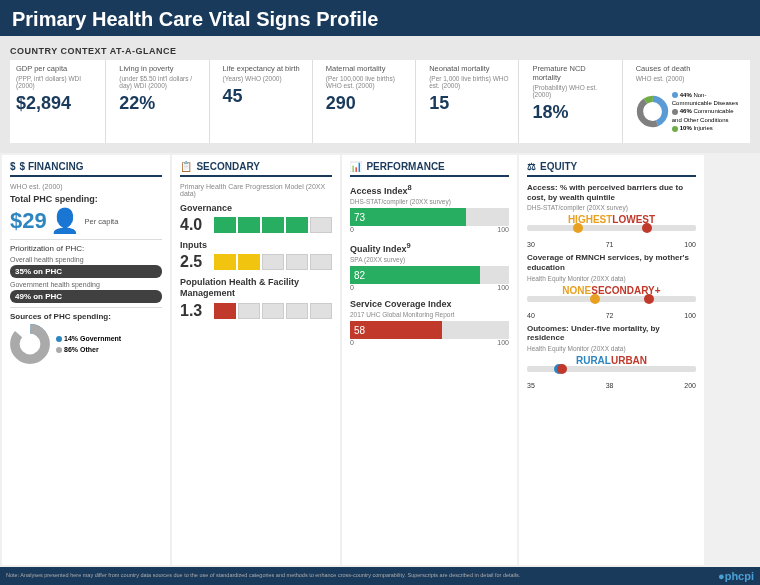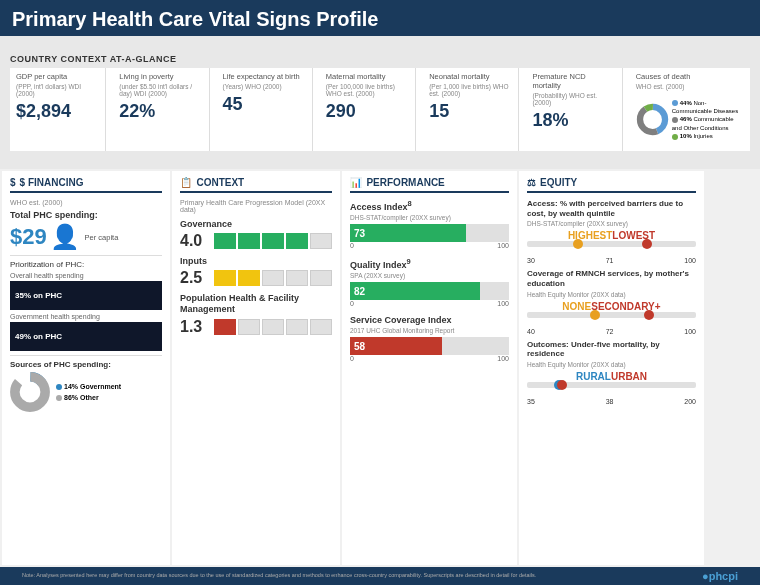--- a/index.html
+++ b/index.html
@@ -22,21 +22,21 @@
       color: white;
       padding: 8px 12px 5px;
     }
     .header h1 {
       font-size: 20px;
       font-weight: bold;
       color: white;
     }
     .country-context {
       background: #e8e8e8;
-      padding: 18px 10px;
+      padding: 10px 10px;
     }
     .country-context-title {
       font-size: 9px;
       font-weight: bold;
       color: #333;
       margin-bottom: 4px;
       text-transform: uppercase;
       letter-spacing: 0.5px;
     }
     .context-row {
@@ -119,21 +119,21 @@
     
     .financing-section { flex: 0 0 168px; }
     .financing-subtitle { font-size: 7px; color: #888; margin-bottom: 4px; }
     .total-phc-label { font-size: 9px; font-weight: bold; color: #333; }
     .phc-amount-row { display: flex; align-items: center; gap: 4px; margin: 3px 0; }
     .phc-amount { font-size: 22px; font-weight: bold; color: #2e86c1; }
     .per-capita-label { font-size: 7.5px; color: #555; }
     .divider { border: none; border-top: 1px solid #ddd; margin: 4px 0; }
     .prioritization-label { font-size: 8px; font-weight: normal; color: #333; margin-bottom: 3px; }
     .priority-sub { font-size: 7px; color: #666; margin-bottom: 2px; }
-    .bar-blue { background: #0f172a; color: white; font-size: 8px; font-weight: bold; padding: 10px 5px; margin-bottom: 3px; }
+    .bar-blue { background: #404040; color: white; font-size: 8px; font-weight: bold; padding: 2px 5px; margin-bottom: 3px; border-radius: 6px; }
     .sources-label { font-size: 8px; font-weight: bold; color: #333; margin-bottom: 3px; margin-top: 4px; }
     .pie-row { display: flex; align-items: center; gap: 6px; }
     .pie-small { width: 40px; height: 40px; }
     .pie-legend { font-size: 7px; line-height: 1.6; }
 
     
     .capacity-section { flex: 0 0 165px; }
     .capacity-subtitle { font-size: 7px; color: #888; margin-bottom: 6px; }
     .capacity-category { font-size: 9px; font-weight: bold; color: #333; margin-bottom: 3px; margin-top: 5px; }
     .score-row { display: flex; align-items: center; gap: 6px; margin-bottom: 6px; }
@@ -146,35 +146,35 @@
     .block-empty { background: #e0e0e0; border: 1px solid #ccc; }
 
     
     .performance-section { flex: 0 0 175px; }
     .perf-index-label { font-size: 9px; font-weight: bold; color: #333; margin-bottom: 2px; }
     .perf-source { font-size: 6.5px; color: #888; margin-bottom: 3px; }
     .bar-container { position: relative; margin-bottom: 8px; }
     .bar-track { background: #e0e0e0; height: 18px; width: 100%; position: relative; }
     .bar-fill-green { background: #27ae60; height: 100%; display: flex; align-items: center; padding-left: 4px; }
     .bar-fill-red { background: #c0392b; height: 100%; display: flex; align-items: center; padding-left: 4px; }
-    .bar-value { color: white; font-size: 10px; font-weight: bold; }
+    .bar-value { color: white; font-size: 10px; font-weight: normal; }
     .bar-scale { display: flex; justify-content: space-between; font-size: 7px; color: #666; }
 
     
     .equity-section { flex: 0 0 185px; }
     .equity-label { font-size: 8px; font-weight: bold; color: #333; margin-bottom: 2px; margin-top: 5px; line-height: 1.2; }
     .equity-source { font-size: 6.5px; color: #888; margin-bottom: 3px; }
     .equity-scale-row { display: flex; justify-content: center; font-size: 10px; color: #333; font-weight: bold; }
     .equity-track { background: #e0e0e0; height: 6px; width: 100%; position: relative; margin-bottom: 3px; border-radius: 2px; }
     .equity-dot { width: 10px; height: 10px; border-radius: 50%; background: #f0c040; position: absolute; top: -2px; }
     .equity-scale-nums { display: flex; justify-content: space-between; font-size: 7px; color: #333; }
 
     .footnotes {
       background: #1a3a5c;
-      padding: 3px 22px;
+      padding: 3px 6px;
       display: flex;
       justify-content: space-between;
       align-items: center;
     }
     .footnotes-text { font-size: 5.5px; color: #aaa; flex: 1; line-height: 1.3; }
     .phcpi-logo { color: #4a9fd4; font-size: 11px; font-weight: bold; }
   </style>
 </head>
 <body>
 
@@ -277,21 +277,21 @@
         <div class="pie-legend">
           <div><span class="legend-dot" style="background:#2e86c1;"></span><strong>14% Government</strong></div>
           <div><span class="legend-dot" style="background:#aaa;"></span><strong>86% Other</strong></div>
         </div>
       </div>
     </div>
 
     <div class="section capacity-section">
       <div class="section-title">
         <span>📋</span>
-        <span>CONTEXT</span>
+        <span>SECONDARY</span>
       </div>
       <div class="capacity-subtitle">Primary Health Care Progression Model (20XX data)</div>
 
       <div class="capacity-category">Governance</div>
       <div class="score-row">
         <div class="score-box">4.0</div>
         <div class="blocks-row">
           <div class="block block-green"></div>
           <div class="block block-green"></div>
           <div class="block block-green"></div>

